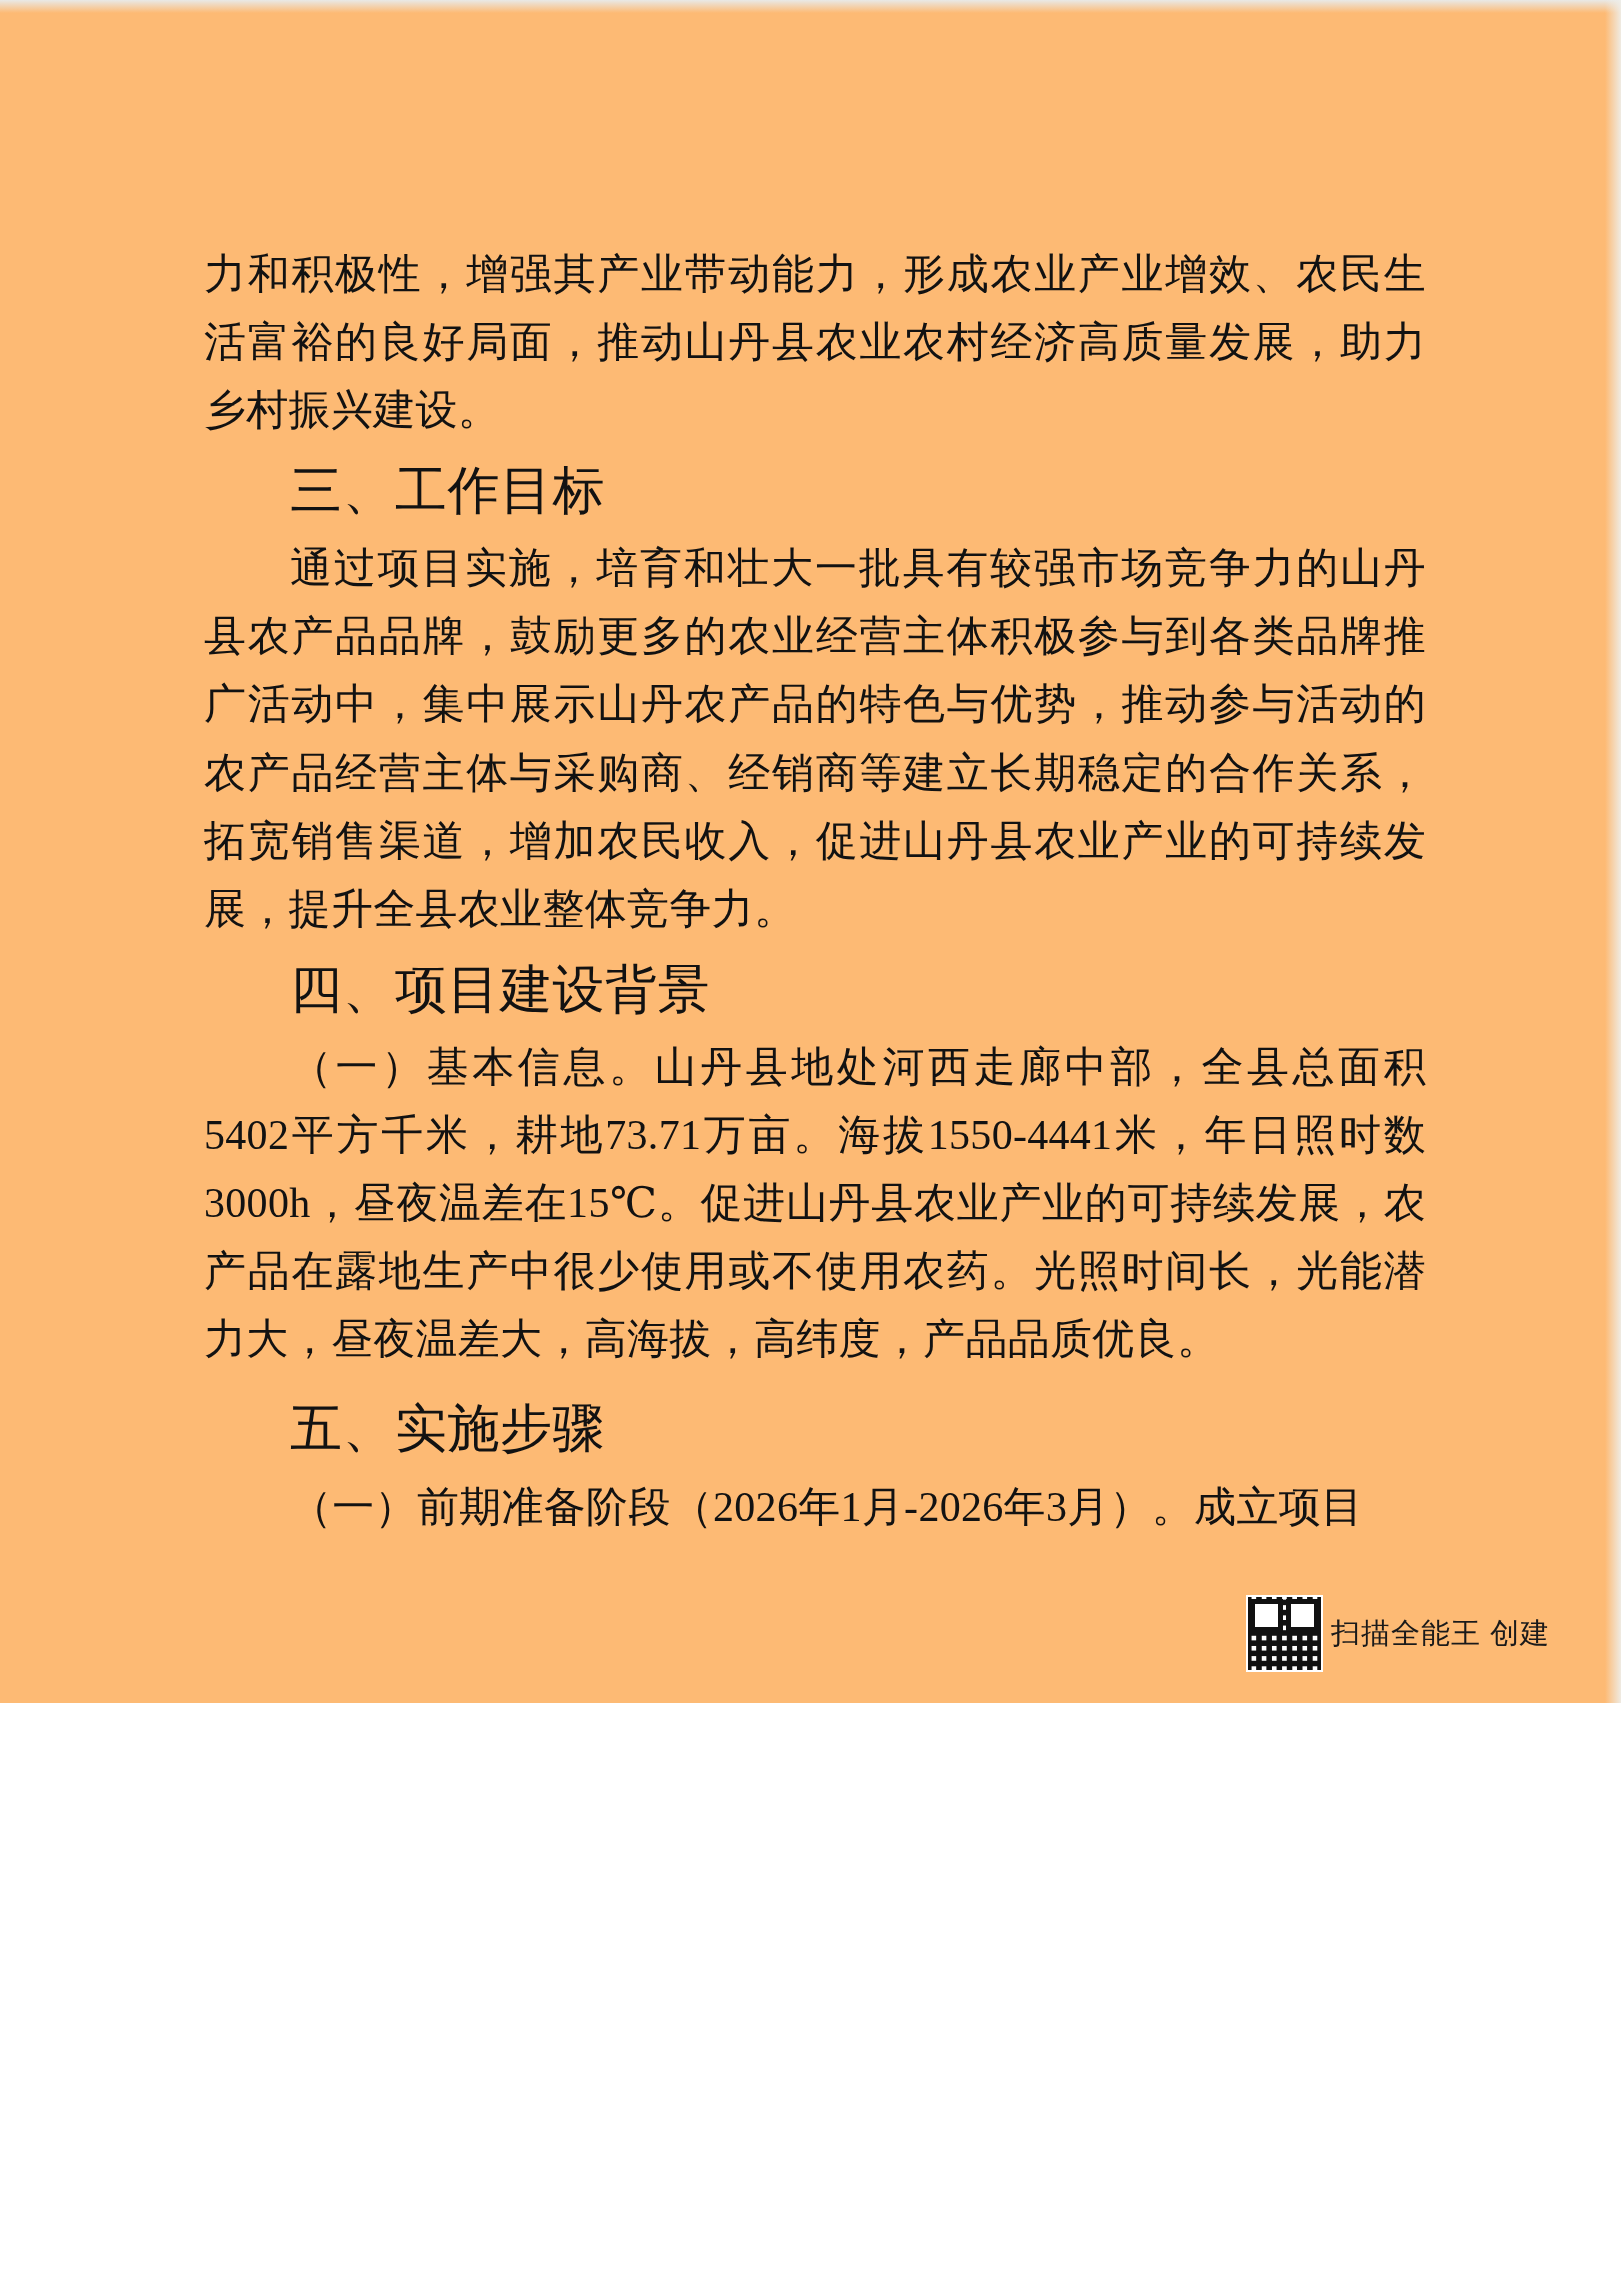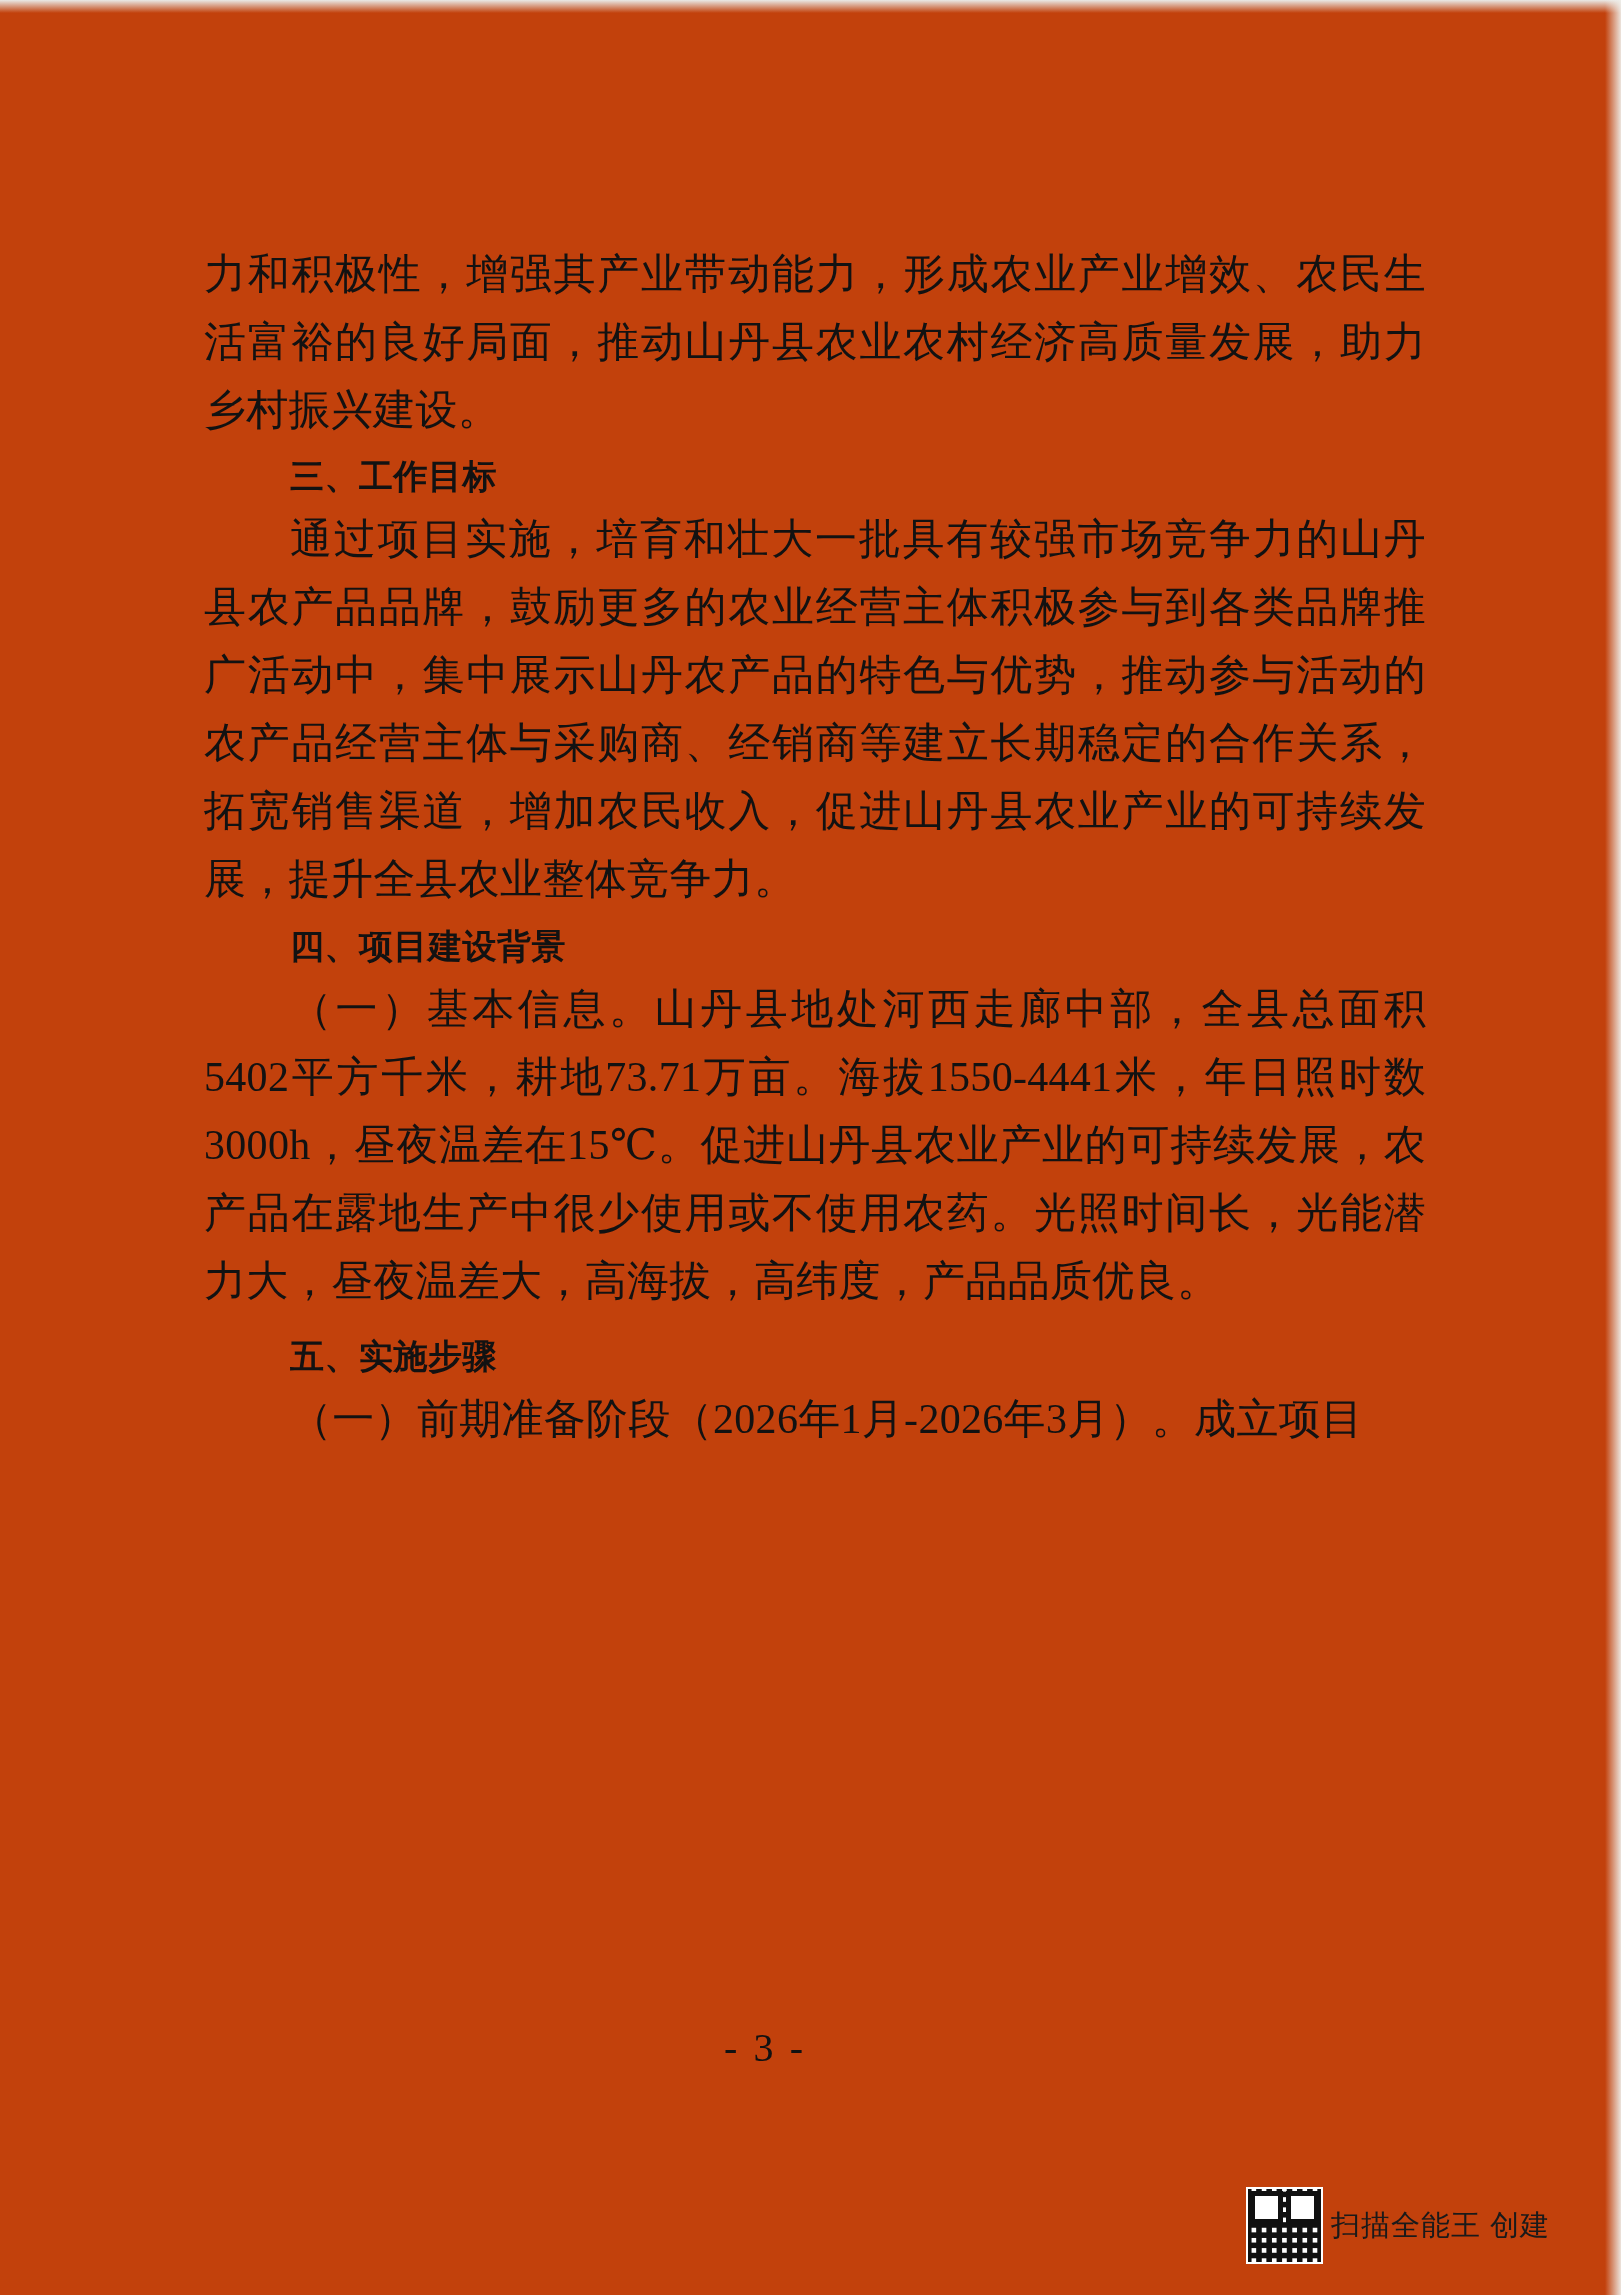--- a/index.html
+++ b/index.html
@@ -7,22 +7,22 @@
     padding: 0;
     background: #ffffff;
   }
   body {
     font-family: "Liberation Serif", "DejaVu Serif", serif;
     color: #121212;
   }
   .page {
     position: relative;
     width: 1622px;
-    height: 2295px;
-    background: #c2410c;
+    height: 1703px;
+    background: #fdba74;
     overflow: hidden;
     box-sizing: border-box;
   }
   
   .page::before {
     content: "";
     position: absolute;
     top: 0; left: 0; right: 0;
     height: 13.3px;
     background: linear-gradient(to bottom, #e9e9e6, rgba(255,255,255,0));
@@ -48,23 +48,23 @@
     letter-spacing: 0.3px;
     text-align: justify;
     text-justify: inter-ideograph;
     margin: 0 0 2px 0;
     text-indent: 0;
   }
   .indent2 {
     text-indent: 86px;
   }
   .heading {
-    font-size: 34px;
+    font-size: 52px;
     line-height: 1.62;
-    font-weight: bold;
+    font-weight: normal;
     letter-spacing: 0.5px;
     margin: 5.1px 0 1px 0;
     text-indent: 86px;
   }
   .subhead-inline {
     font-weight: normal;
   }
   .gap-small { height: 7.2px; }
   .page-number {
     position: absolute;

